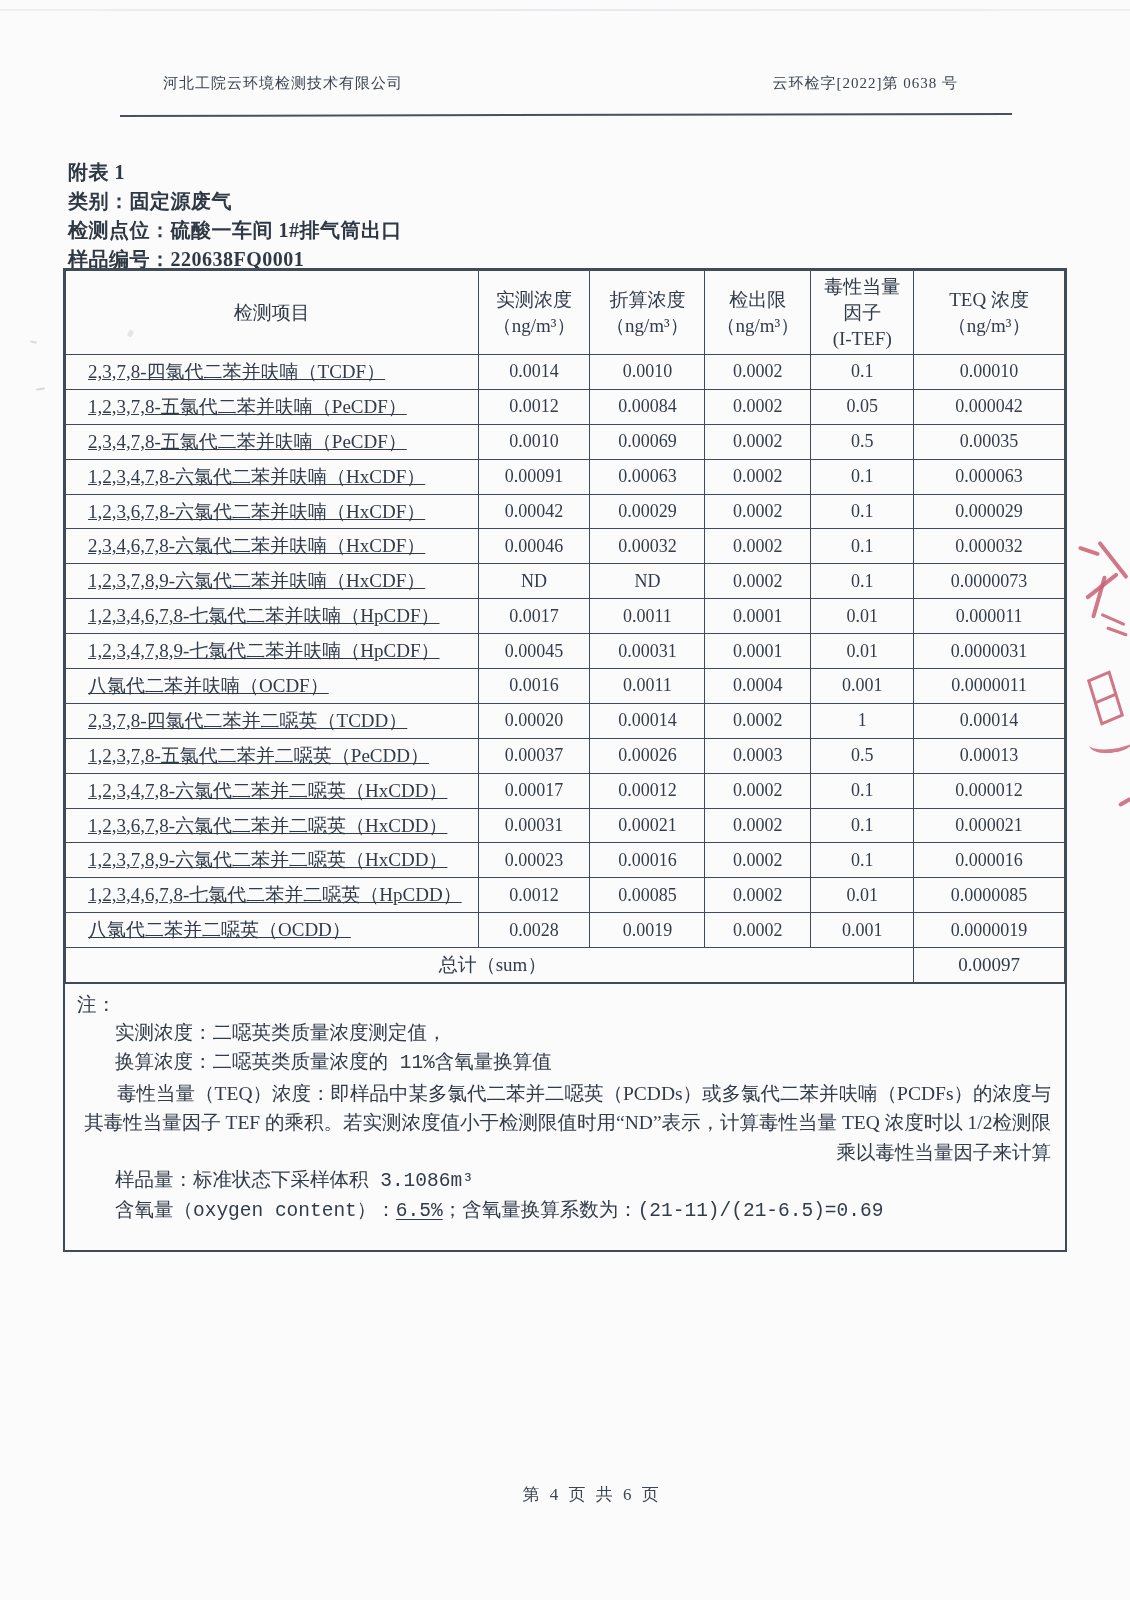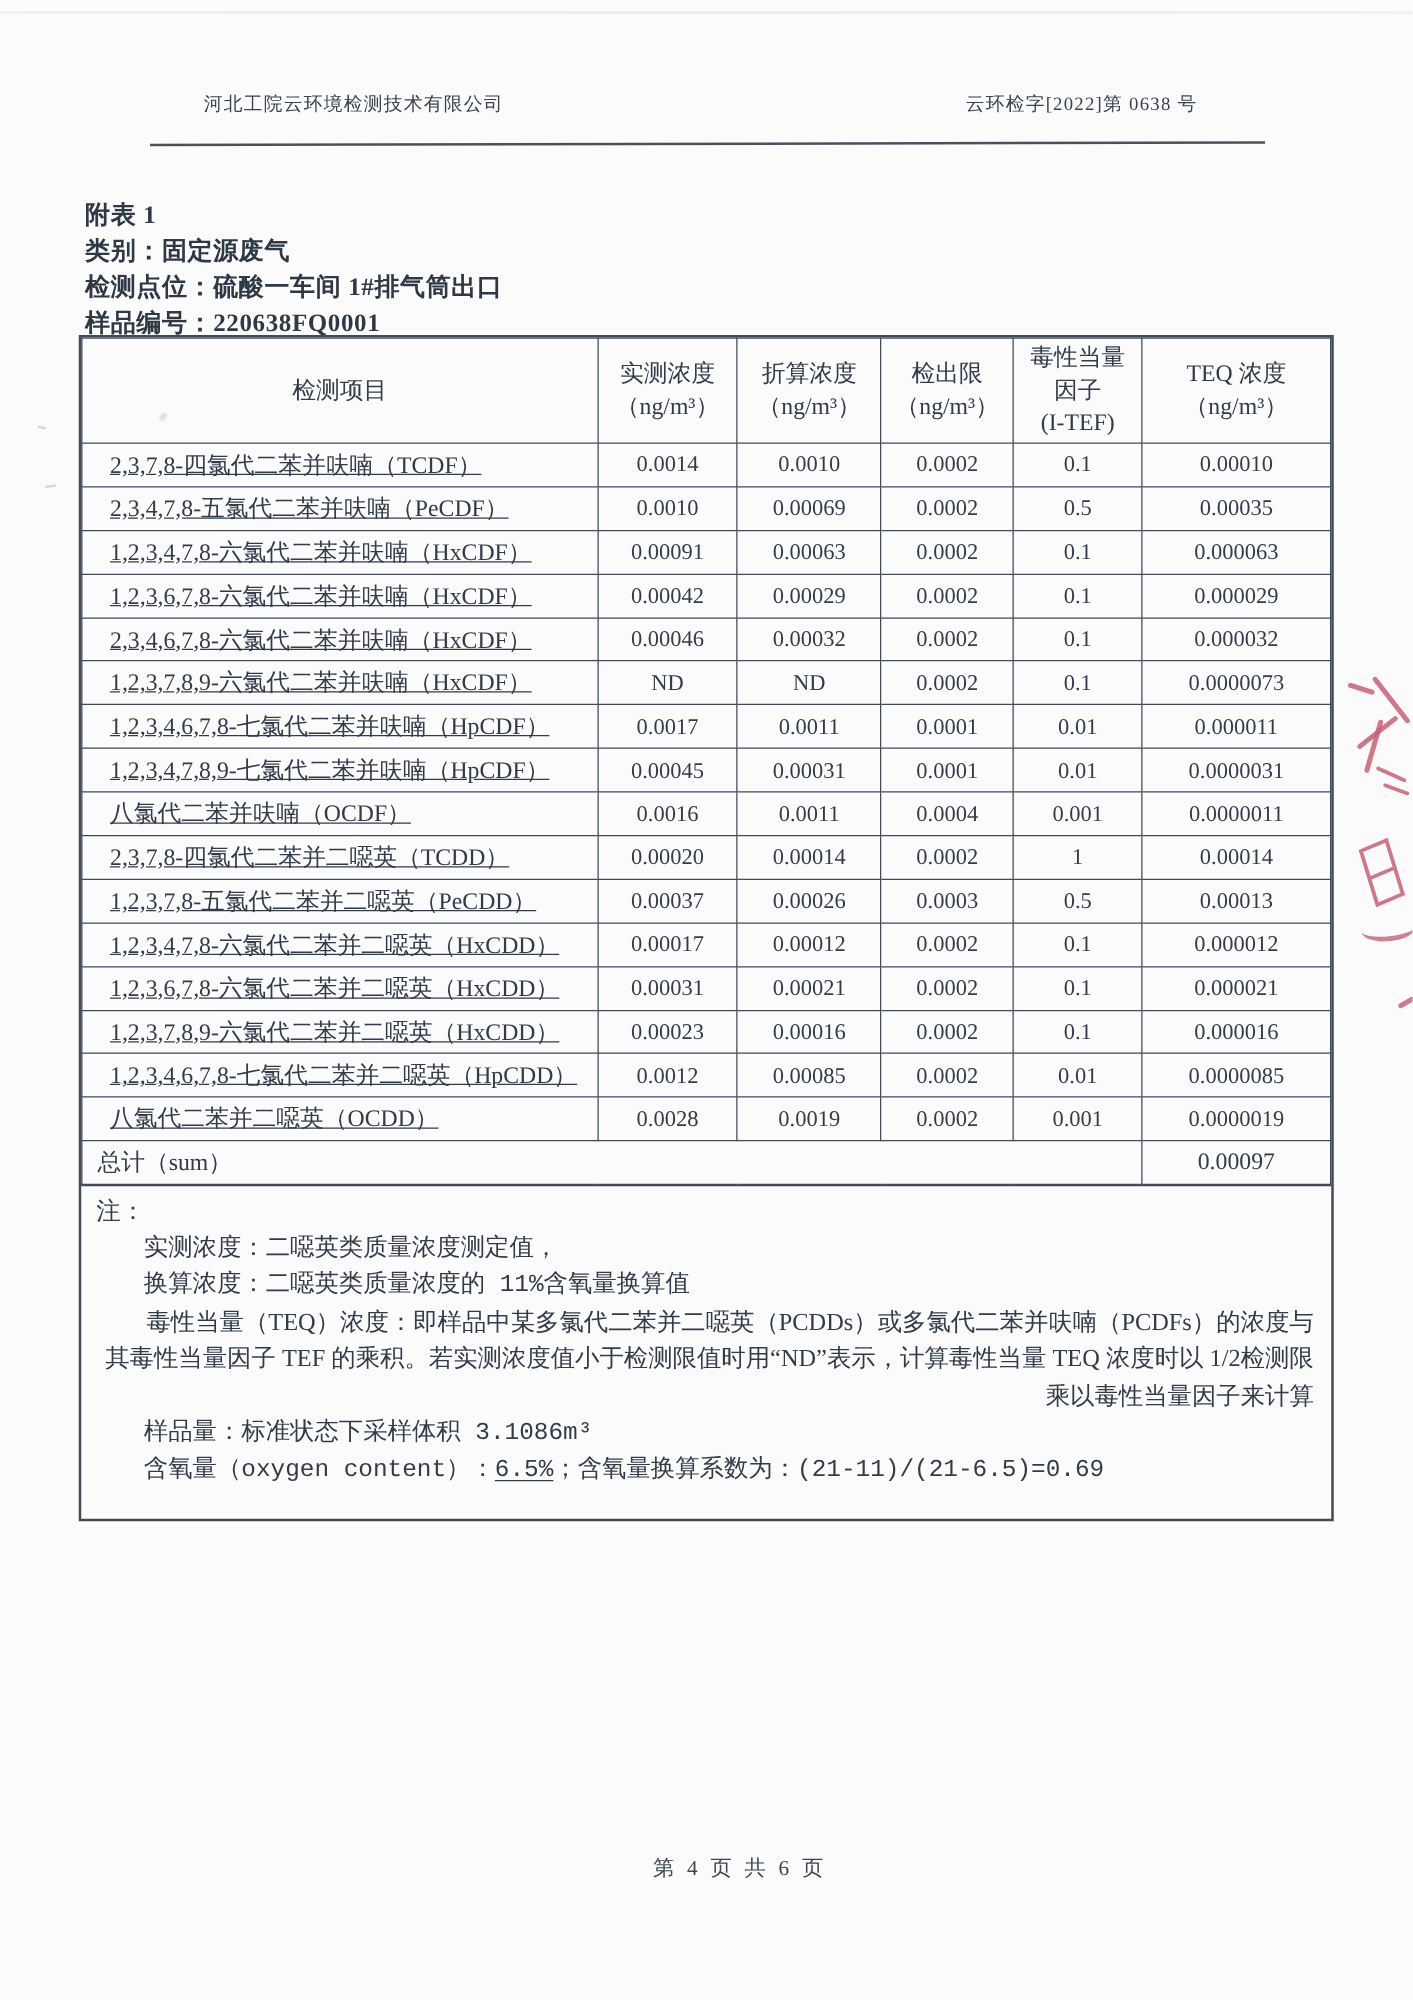--- a/index.html
+++ b/index.html
@@ -38,21 +38,21 @@
   table.measure col.c5 { width:10.3%; }
   table.measure col.c6 { width:15.1%; }
   table.measure th, table.measure td {
     border:1.5px solid #414b57; color:#323c49;
     text-align:center; vertical-align:middle; padding:2px 6px;
   }
   table.measure thead th { height:84px; font-weight:normal; font-size:19px; line-height:26px; }
   table.measure tbody td { height:34.9px; font-size:18px; }
   table.measure tbody td.c-name { text-align:left; padding-left:22px; font-size:19px;text-decoration:underline; }
   table.measure tfoot td { height:35px; font-size:19px; }
-  table.measure tfoot td.sum-label { text-align:left; padding-left:12px; }
+  table.measure tfoot td.sum-label { text-align:center; padding-left:12px; }
 
   
   .notes { border-top:1.5px solid #414b57; padding:6px 14px 24px 12px;
     font-size:19.5px; line-height:29.5px; color:#323c49; }
   .notes .indent { padding-left:38px;font-family:Liberation Mono, monospace; }
   .notes .para { text-indent:38px; margin:0;text-align:right; }
   .notes .u { text-decoration:underline; text-underline-offset:3px; }
 
   
   .page-footer { position:absolute; top:1483px; left:0; width:100%;
@@ -131,20 +131,28 @@
     <tbody>
         <tr>
           <td class="c-name">2,3,7,8-四氯代二苯并呋喃（TCDF）</td>
           <td>0.0014</td>
           <td>0.0010</td>
           <td>0.0002</td>
           <td>0.1</td>
           <td>0.00010</td>
         </tr>
         <tr>
+          <td class="c-name">1,2,3,7,8-五氯代二苯并呋喃（PeCDF）</td>
+          <td>0.0012</td>
+          <td>0.00084</td>
+          <td>0.0002</td>
+          <td>0.05</td>
+          <td>0.000042</td>
+        </tr>
+        <tr>
           <td class="c-name">2,3,4,7,8-五氯代二苯并呋喃（PeCDF）</td>
           <td>0.0010</td>
           <td>0.00069</td>
           <td>0.0002</td>
           <td>0.5</td>
           <td>0.00035</td>
         </tr>
         <tr>
           <td class="c-name">1,2,3,4,7,8-六氯代二苯并呋喃（HxCDF）</td>
           <td>0.00091</td>

